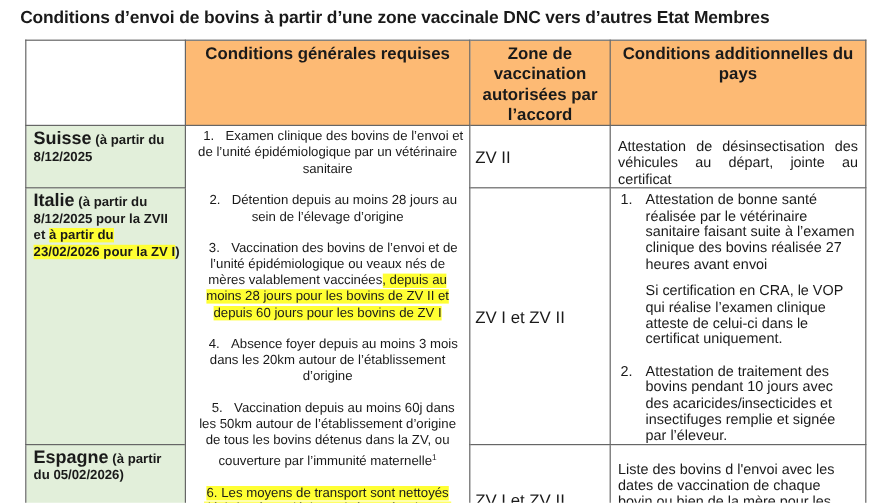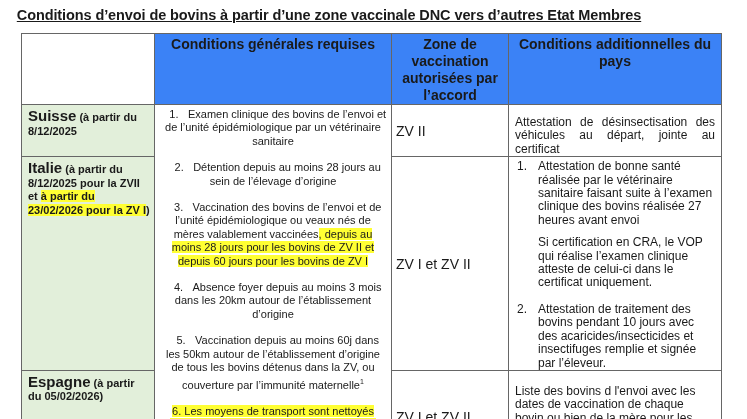--- a/index.html
+++ b/index.html
@@ -1,20 +1,20 @@
 <!DOCTYPE html>
 <html><head>
 <meta charset="utf-8">
 <style>
   html, body { margin:0; padding:0; background:#ffffff; }
   body { width:747px; height:419px; position:relative; overflow:hidden; font-family:"Liberation Sans", sans-serif; color:#1a1a1a; }
-  .title { position:absolute; left:0; top:7px; width:658px; text-align:center; font-weight:bold; font-size:14.5px; letter-spacing:-0.1px;text-decoration:underline; }
+  .title { position:absolute; left:0; top:7px; width:658px; text-align:center; font-weight:bold; font-size:14.5px; letter-spacing:-0.1px; }
   table.grid { position:absolute; left:21px; top:33px; width:700px; border-collapse:collapse; table-layout:fixed; }
   table.grid td, table.grid th { border:1.3px solid #666; vertical-align:top; padding:0; }
-  th { background:#3b82f6; font-weight:bold; font-size:14px; text-align:center; line-height:17px; padding-top:2px !important; height:58px; }
+  th { background:#fdba74; font-weight:bold; font-size:14px; text-align:center; line-height:17px; padding-top:2px !important; height:58px; }
   .country { background:#e2efda; padding:4px 4px 0 6px !important; font-size:11px; font-weight:bold; line-height:13.5px; }
   .country .cname { font-size:15px; }
   .hl { background:#ffff33;margin-top:33px; }
   .gen { font-size:11px; line-height:13.4px; padding:3px 4px 0 4px !important; }
   .gen p { margin:0 0 13px 0;text-align:center; }
   .gen .num { display:inline-block; width:28px; }
   .zone { font-size:14px; padding:0 4px !important; vertical-align:middle !important; }
   .add { font-size:12px; line-height:13.4px; padding:3px 6px 0 6px !important; }
   .add.just { text-align:justify; padding-top:11px !important; }
   .add.mid { vertical-align:middle !important; }

